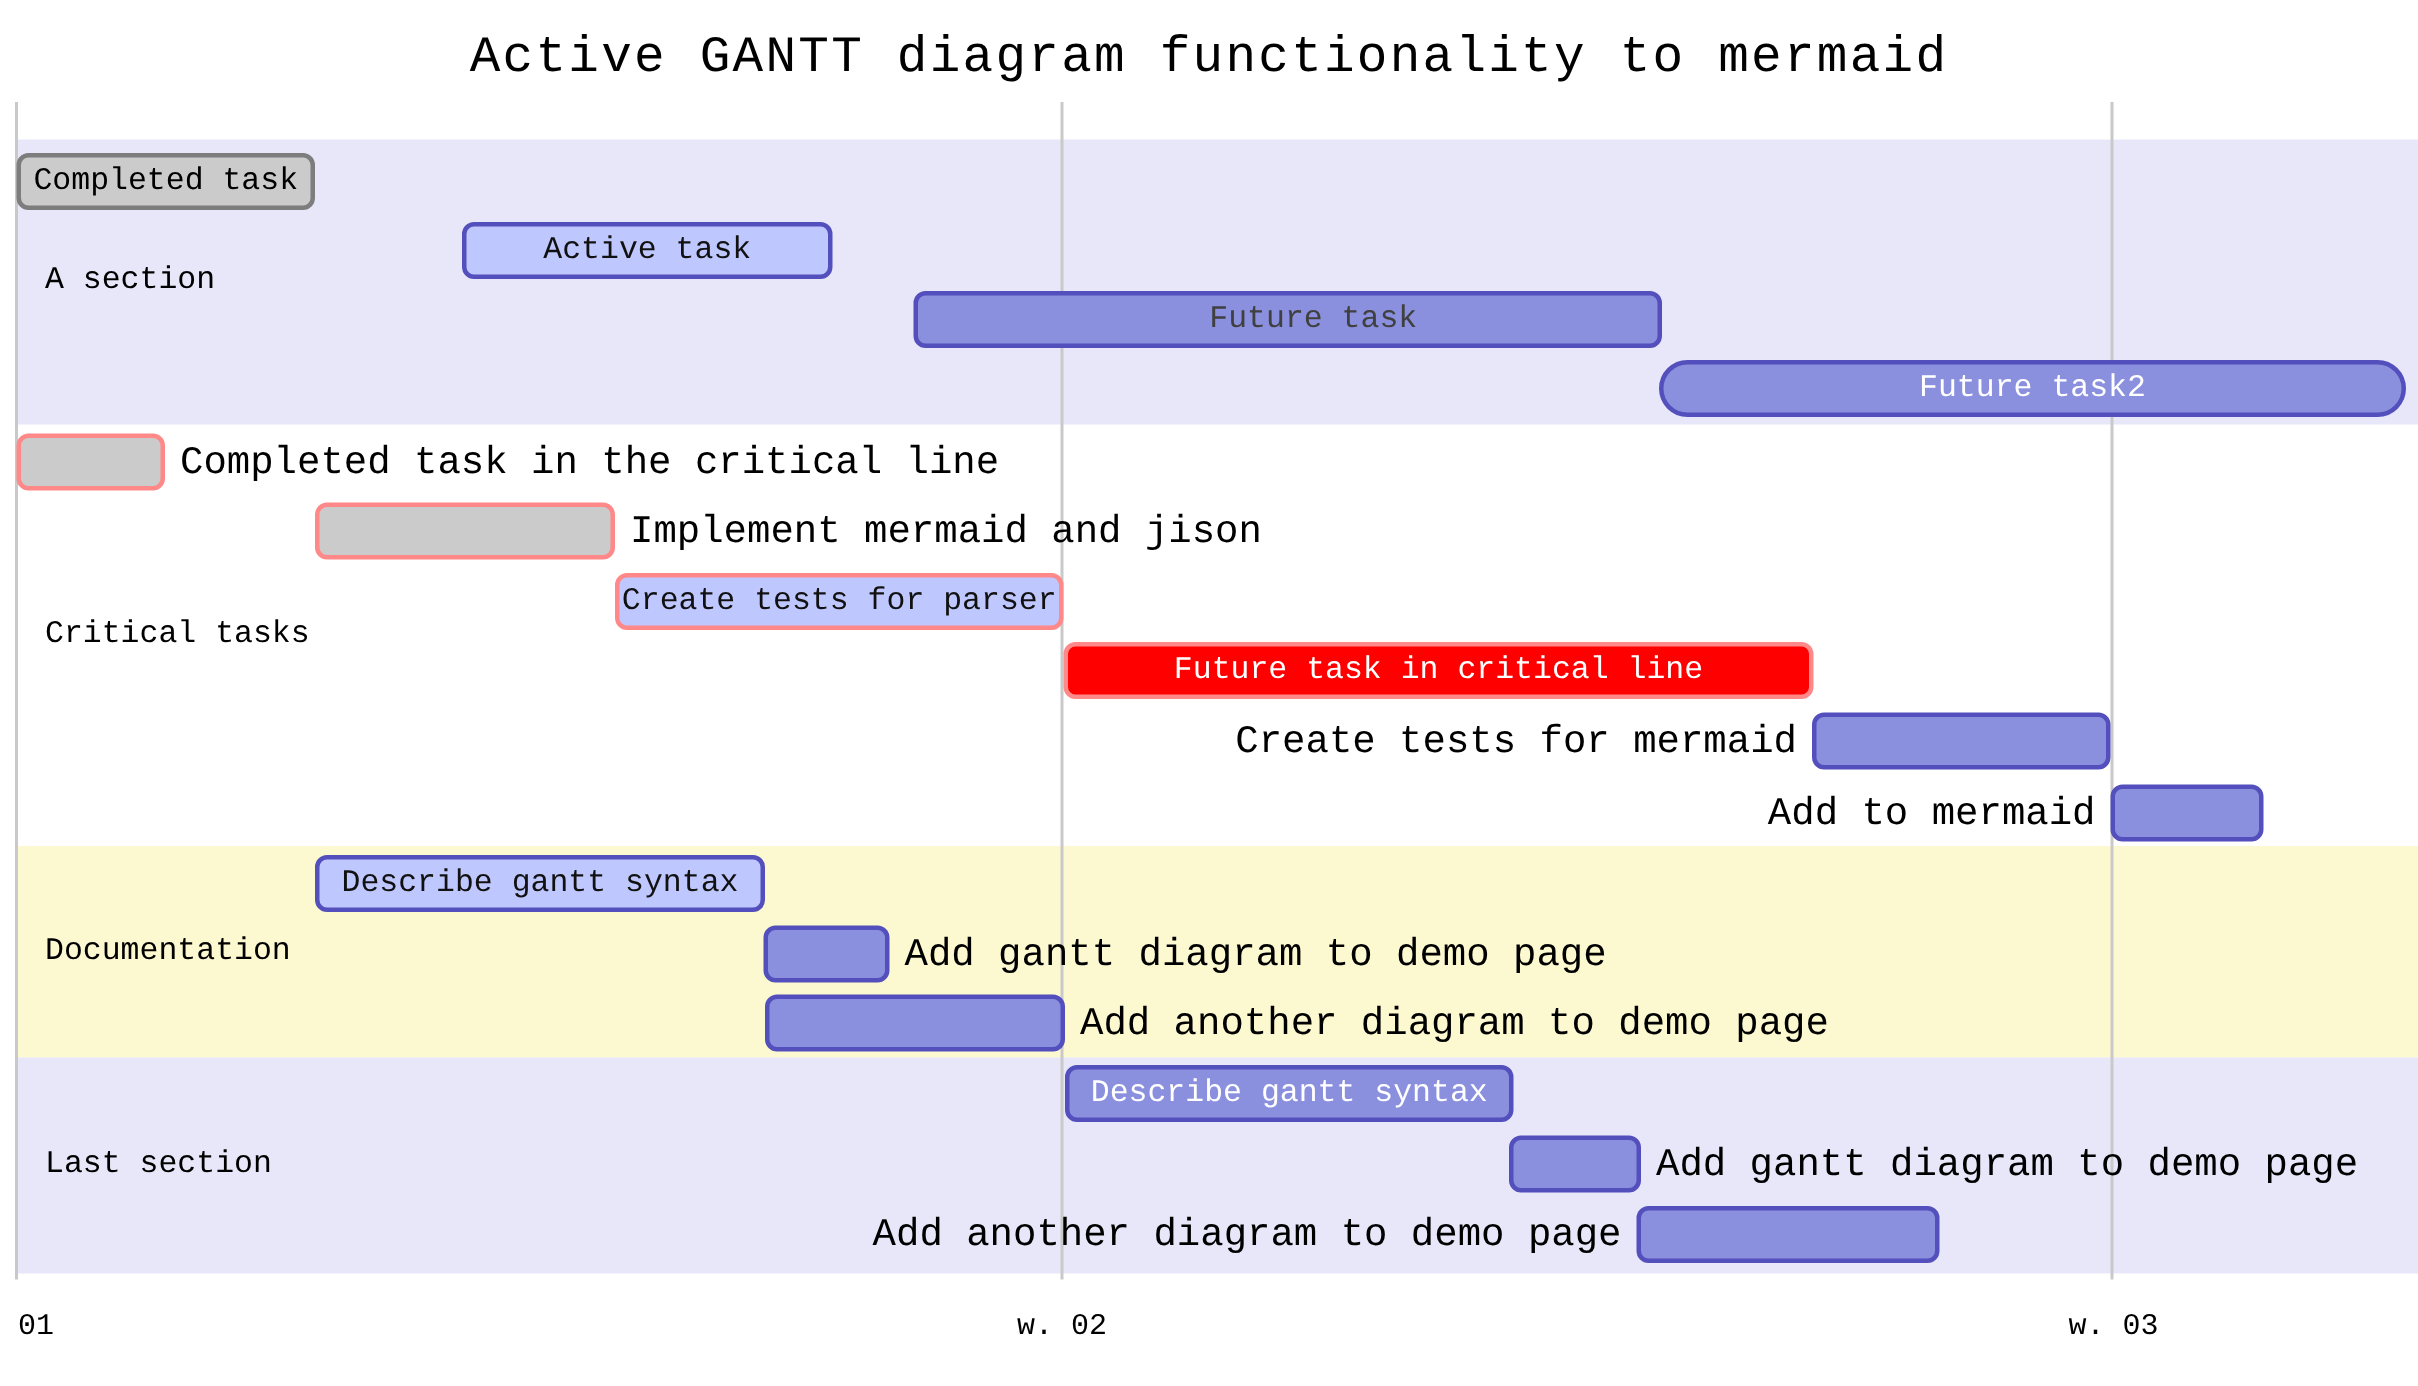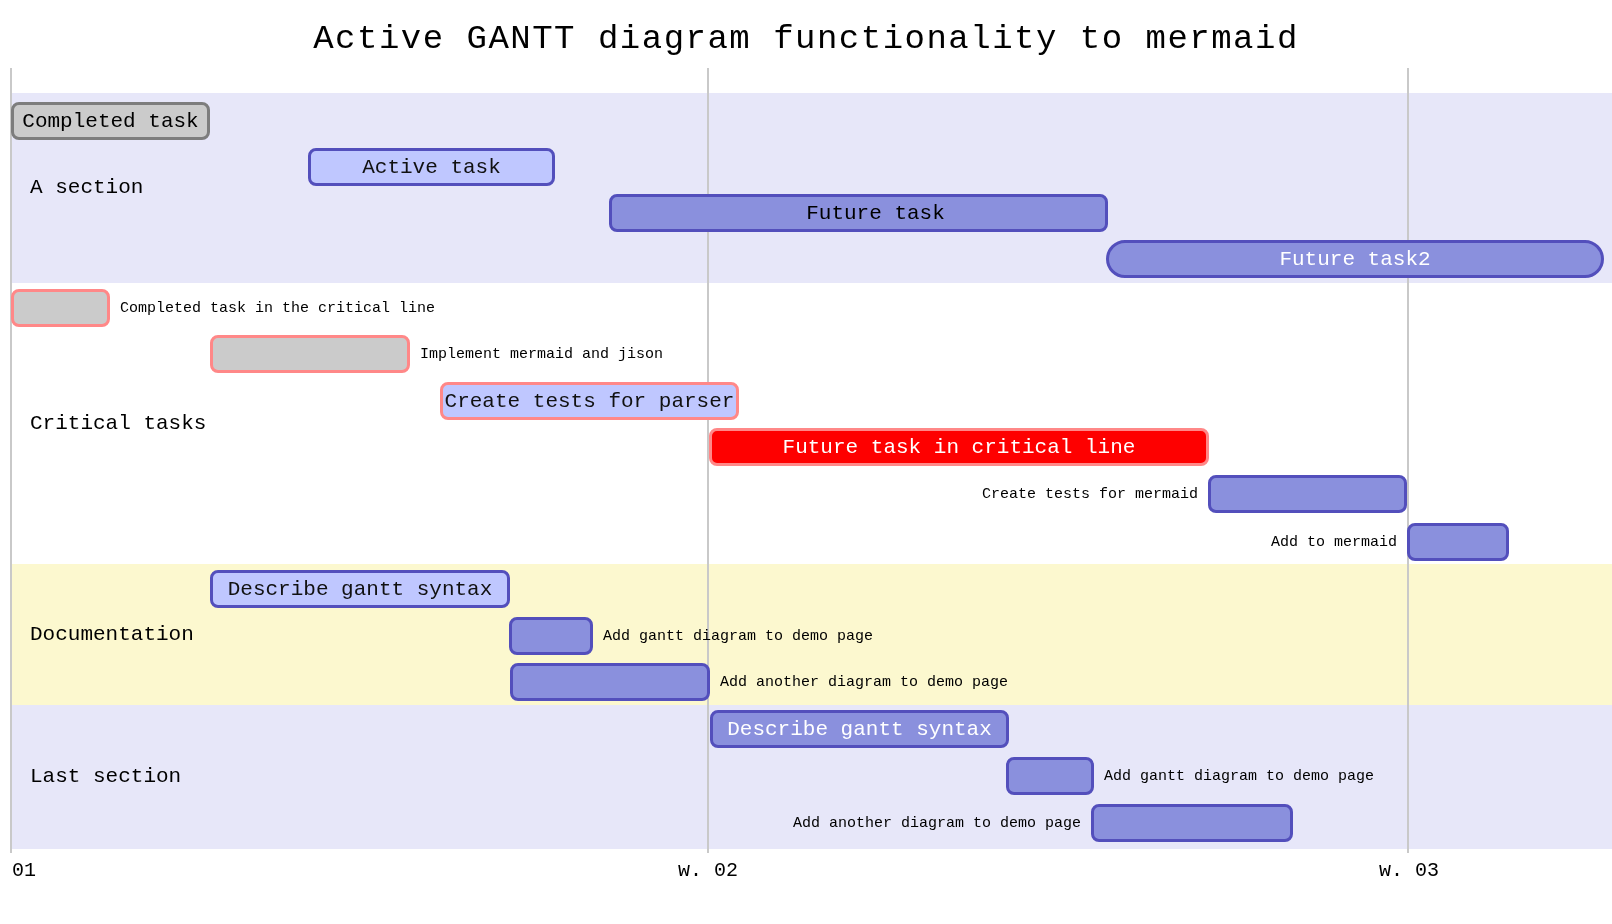--- a/index.html
+++ b/index.html
@@ -15,52 +15,52 @@
   .slabel { position:absolute; font-size:21px; color:#000; white-space:nowrap; height:30px; line-height:30px; }
   .gline  { position:absolute; width:2px; }
   .bar {
     position:absolute; box-sizing:border-box; height:38px;
     border:3px solid; border-radius:8px;
     display:flex; align-items:center; justify-content:center;
     font-size:21px; white-space:nowrap; overflow:hidden;
   }
   .tlabel {
     position:absolute; height:38px; display:flex; align-items:center;
-    font-size:15px; color:#000; white-space:nowrap;
+    font-size:26px; color:#000; white-space:nowrap;
   }
   .axis {
     position:absolute; transform:translateX(-50%); font-size:20px; color:#000;
-    white-space:nowrap; height:26px; line-height:26px;
+    white-space:nowrap; height:26px; line-height:26px;margin-top:14px;
   }
 </style>
 </head>
 <body>
 
 <div class="stage">
   <div class="title">Active GANTT diagram functionality to mermaid</div>
   <div id="canvas">
       <div class="band" style="left: 11px; top: 93px; width: 1601px; height: 190px; background: rgb(231, 231, 249);"></div>
       <div class="slabel" style="left: 30px; top: 173px;">A section</div>
       <div class="slabel" style="left: 30px; top: 408.5px;">Critical tasks</div>
       <div class="band" style="left: 11px; top: 564px; width: 1601px; height: 141px; background: rgb(252, 248, 207);"></div>
       <div class="slabel" style="left: 30px; top: 619.5px;">Documentation</div>
       <div class="band" style="left: 11px; top: 705px; width: 1601px; height: 144px; background: rgb(231, 231, 249);"></div>
       <div class="slabel" style="left: 30px; top: 762px;">Last section</div>
       <div class="gline" style="left: 10px; top: 68px; height: 785px; background: rgb(201, 201, 201);"></div>
       <div class="gline" style="left: 707px; top: 68px; height: 785px; background: rgb(201, 201, 201);"></div>
       <div class="gline" style="left: 1407px; top: 68px; height: 785px; background: rgb(201, 201, 201);"></div>
       <div class="bar" style="left: 11px; top: 102px; width: 199px; background: rgb(203, 203, 203); border-color: rgb(125, 125, 125); color: rgb(0, 0, 0);">Completed task</div>
       <div class="bar" style="left: 308px; top: 148px; width: 247px; background: rgb(191, 199, 255); border-color: rgb(83, 79, 188); color: rgb(17, 17, 17);">Active task</div>
-      <div class="bar" style="left: 609px; top: 194px; width: 499px; background: rgb(138, 144, 221); border-color: rgb(83, 79, 188); color: #000000; padding-left: 34px;">Future task</div>
+      <div class="bar" style="left: 609px; top: 194px; width: 499px; background: rgb(138, 144, 221); border-color: rgb(83, 79, 188); color: #404040; padding-left: 34px;">Future task</div>
       <div class="bar" style="left: 1106px; top: 240px; width: 498px; background: rgb(138, 144, 221); border-color: rgb(83, 79, 188); color: rgb(255, 255, 255); border-radius: 19px;">Future task2</div>
       <div class="bar" style="left: 11px; top: 289px; width: 99px; background: rgb(203, 203, 203); border-color: rgb(255, 136, 136); color: rgb(0, 0, 0);"></div>
       <div class="tlabel" style="top: 289px; left: 120px;">Completed task in the critical line</div>
       <div class="bar" style="left: 210px; top: 335px; width: 200px; background: rgb(203, 203, 203); border-color: rgb(255, 136, 136); color: rgb(0, 0, 0);"></div>
       <div class="tlabel" style="top: 335px; left: 420px;">Implement mermaid and jison</div>
-      <div class="bar" style="left: 410px; top: 382px; width: 299px; background: rgb(191, 199, 255); border-color: rgb(255, 136, 136); color: rgb(17, 17, 17); margin-left: 30px;">Create tests for parser</div>
+      <div class="bar" style="left: 410px; top: 382px; width: 299px; background: rgb(191, 199, 255); border-color: rgb(255, 136, 136); color: rgb(17, 17, 17);">Create tests for parser</div>
       <div class="bar" style="left: 709px; top: 428px; width: 500px; background: rgb(254, 0, 0); border-color: rgb(255, 136, 136); color: rgb(255, 255, 255);">Future task in critical line</div>
       <div class="bar" style="left: 1208px; top: 475px; width: 199px; background: rgb(138, 144, 221); border-color: rgb(83, 79, 188); color: rgb(255, 255, 255);"></div>
       <div class="tlabel" style="top: 475px; right: 414px;">Create tests for mermaid</div>
       <div class="bar" style="left: 1407px; top: 523px; width: 102px; background: rgb(138, 144, 221); border-color: rgb(83, 79, 188); color: rgb(255, 255, 255);"></div>
       <div class="tlabel" style="top: 523px; right: 215px;">Add to mermaid</div>
       <div class="bar" style="left: 210px; top: 570px; width: 300px; background: rgb(191, 199, 255); border-color: rgb(83, 79, 188); color: rgb(17, 17, 17);">Describe gantt syntax</div>
       <div class="bar" style="left: 509px; top: 617px; width: 84px; background: rgb(138, 144, 221); border-color: rgb(83, 79, 188); color: rgb(255, 255, 255);"></div>
       <div class="tlabel" style="top: 617px; left: 603px;">Add gantt diagram to demo page</div>
       <div class="bar" style="left: 510px; top: 663px; width: 200px; background: rgb(138, 144, 221); border-color: rgb(83, 79, 188); color: rgb(255, 255, 255);"></div>
       <div class="tlabel" style="top: 663px; left: 720px;">Add another diagram to demo page</div>

